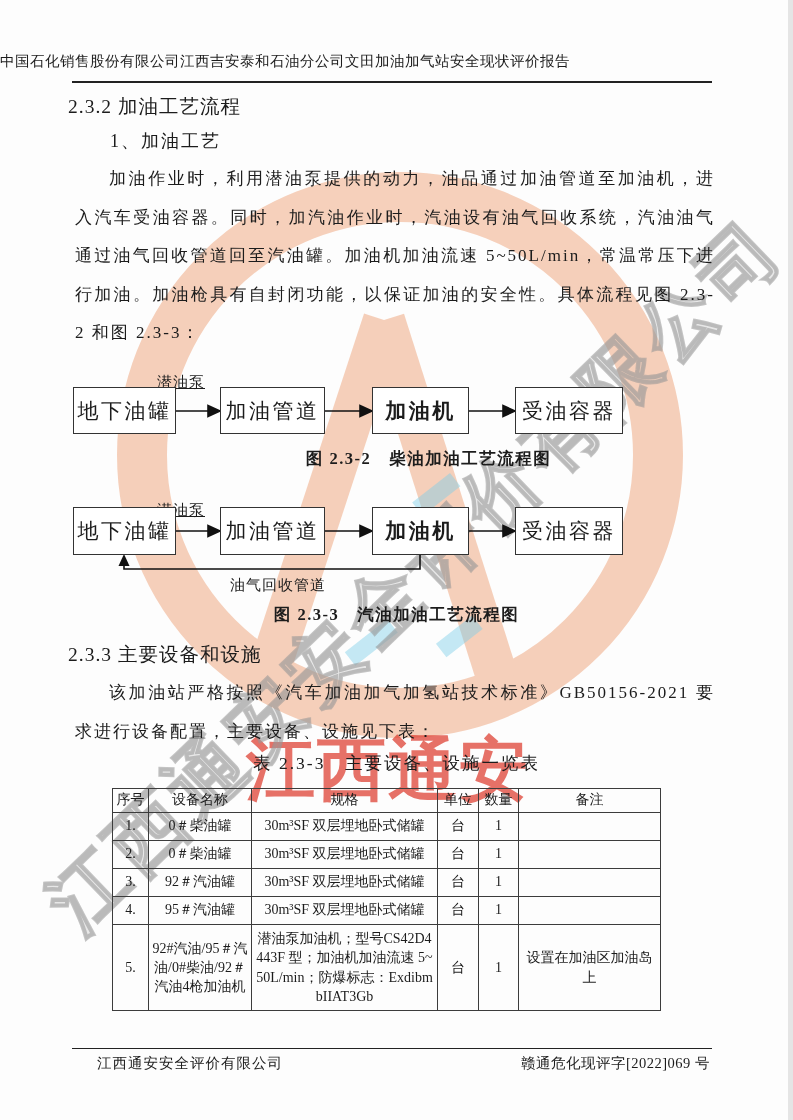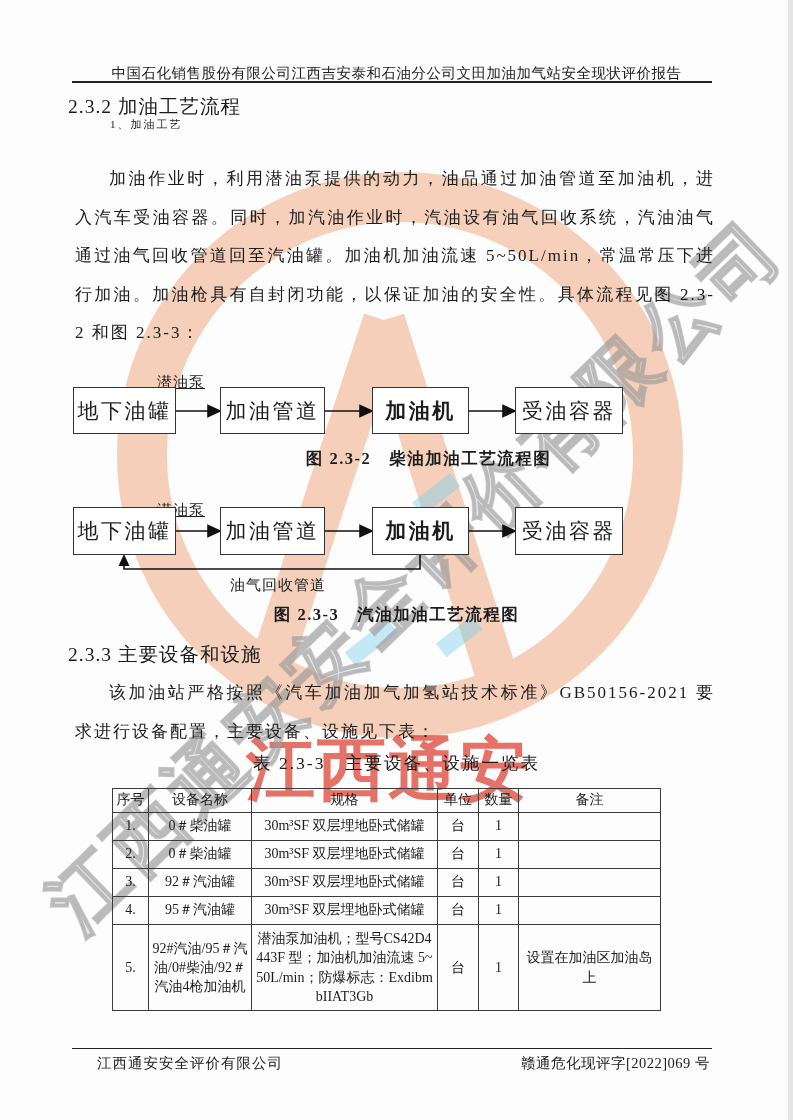--- a/index.html
+++ b/index.html
@@ -18,26 +18,26 @@
   }
   .wm-gray{
     position:absolute; left:415px; top:575px; z-index:1; pointer-events:none;
     transform:translate(-50%,-50%) rotate(-44deg);
     font-size:76px; font-weight:bold; letter-spacing:6px; white-space:nowrap; line-height:1;
     color:rgba(168,168,168,0.25);
     -webkit-text-stroke:2px rgba(150,150,150,0.55);
   }
   
   .abs{position:absolute; z-index:2;}
-  .hdr{top:52px; left:0; width:100%; text-align:center; font-size:14.5px; letter-spacing:0.5px;margin-top:12px;}
+  .hdr{top:52px; left:0; width:100%; text-align:left; font-size:14.5px; letter-spacing:0.5px;}
   .hdr-rule{top:81px; left:72px; width:640px; border-top:2px solid #222; height:0;}
   .h-sec{left:68px; font-size:19.5px; font-weight:normal; letter-spacing:1px; margin:0;}
   .h232{top:93px;}
   .h233{top:641px;}
-  .sub1{top:117px; left:110px; font-size:11px; letter-spacing:2px;}
+  .sub1{top:129px; left:110px; font-size:18px; letter-spacing:2px;}
   .para{
     left:75px; width:640px; font-size:17px; line-height:38.5px; letter-spacing:2px;
     text-align:justify; text-indent:2em; margin:0;
   }
   .p1{top:160px;}
   .p2{top:674px;}
   
   .fig{left:0; width:793px;}
   .fig1{top:360px; height:112px;}
   .fig2{top:480px; height:128px;}

